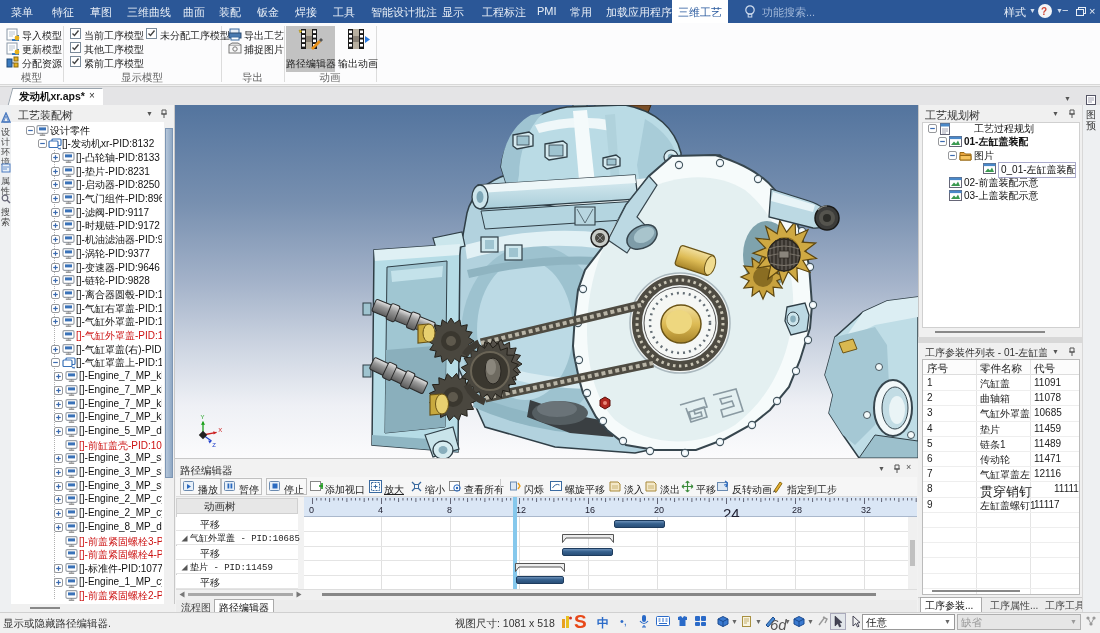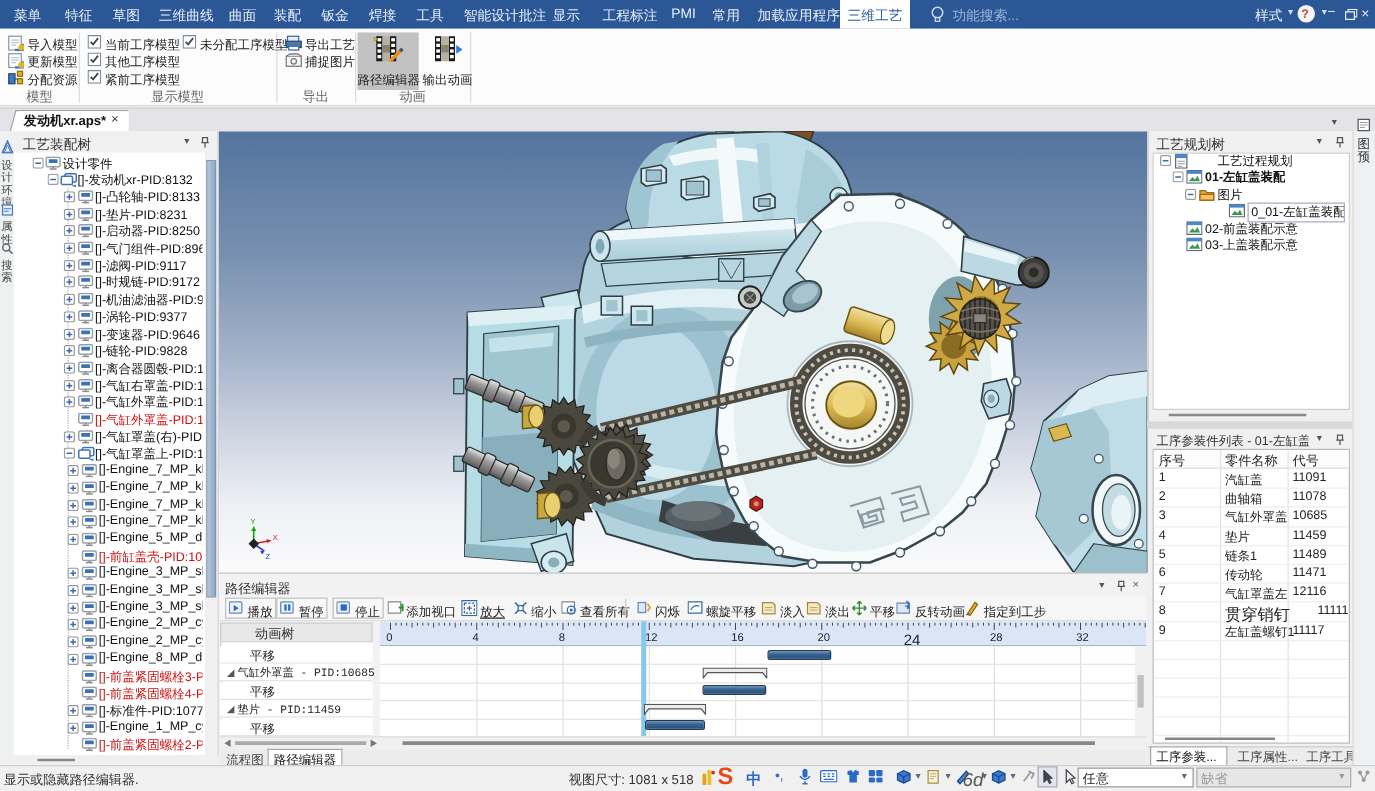--- a/index.html
+++ b/index.html
@@ -1040,21 +1040,21 @@
       <rect x="907.12" y="0" width="0.8" height="2.5" fill="#445"></rect>
       <rect x="911.44" y="0" width="0.8" height="2.5" fill="#445"></rect>
       <rect x="915.75" y="0" width="0.8" height="4" fill="#445"></rect>
     </svg>
 <div class="t" style="left:309px;top:505px;font-size:9px;color:#223;">0</div>
 <div class="t" style="left:378px;top:505px;font-size:9px;color:#223;">4</div>
 <div class="t" style="left:447px;top:505px;font-size:9px;color:#223;">8</div>
 <div class="t" style="left:516px;top:505px;font-size:9px;color:#223;">12</div>
 <div class="t" style="left:585px;top:505px;font-size:9px;color:#223;">16</div>
 <div class="t" style="left:654px;top:505px;font-size:9px;color:#223;">20</div>
-<div class="t" style="left:723px;top:505px;font-size:12px;color:#223;">24</div>
+<div class="t" style="left:723px;top:505px;font-size:15px;color:#223;">24</div>
 <div class="t" style="left:792px;top:505px;font-size:9px;color:#223;">28</div>
 <div class="t" style="left:861px;top:505px;font-size:9px;color:#223;">32</div>
 <div class="a" style="left:304px;top:517px;width:613px;height:72px;background:#fff;"></div>
 <div class="a" style="left:381px;top:517px;width:1px;height:72px;background:#e0e0e0;"></div>
 <div class="a" style="left:450px;top:517px;width:1px;height:72px;background:#e0e0e0;"></div>
 <div class="a" style="left:519px;top:517px;width:1px;height:72px;background:#e0e0e0;"></div>
 <div class="a" style="left:588px;top:517px;width:1px;height:72px;background:#e0e0e0;"></div>
 <div class="a" style="left:657px;top:517px;width:1px;height:72px;background:#e0e0e0;"></div>
 <div class="a" style="left:726px;top:517px;width:1px;height:72px;background:#e0e0e0;"></div>
 <div class="a" style="left:795px;top:517px;width:1px;height:72px;background:#e0e0e0;"></div>

